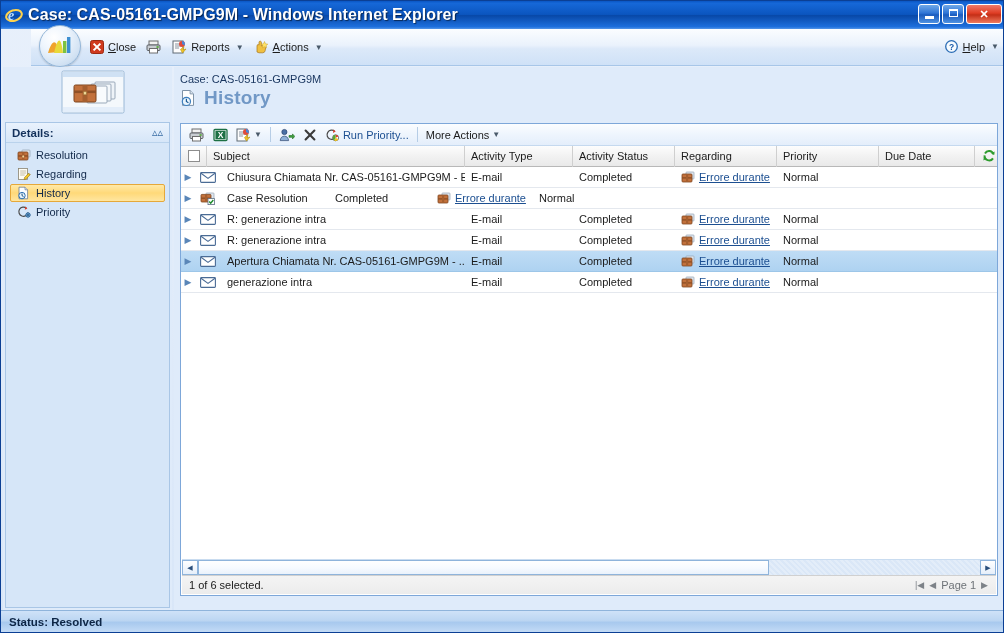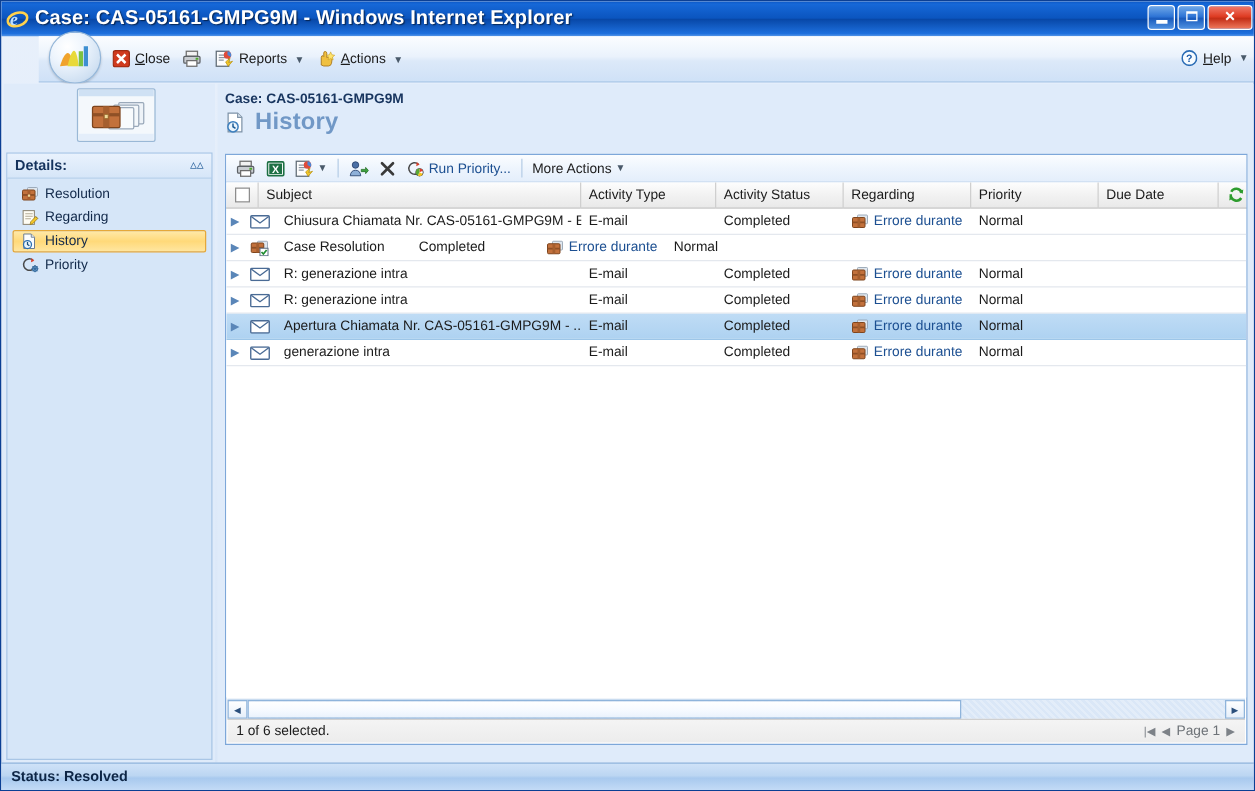--- a/index.html
+++ b/index.html
@@ -212,21 +212,21 @@
     left: 173px; top: 66px;
     width: 829px; height: 543px;
     background: #dfebfa;
   }
   .page-head {
     position: absolute;
     left: 6px; top: 6px;
   }
   .case-label {
     font-size: 11px;
-    font-weight: bold;
+    font-weight: normal;
     color: #18355f;
     margin-bottom: 2px;
   }
   .page-title-row {
     display: flex;
     align-items: center;
     gap: 6px;
   }
   .page-title {
     font-size: 19px;
@@ -352,20 +352,21 @@
     padding-left: 0;
     color: #5a86b8;
     font-size: 9px;
   }
   .cell.iconcell {
     justify-content: center;
     padding-left: 0;
   }
   .reg-link {
     color: #1c4f91;
+    text-decoration: underline;
     white-space: nowrap;
   }
   .reg-wrap {
     display: flex;
     align-items: center;
     gap: 4px;
     overflow: hidden;
     max-width: 100%;
   }
 

